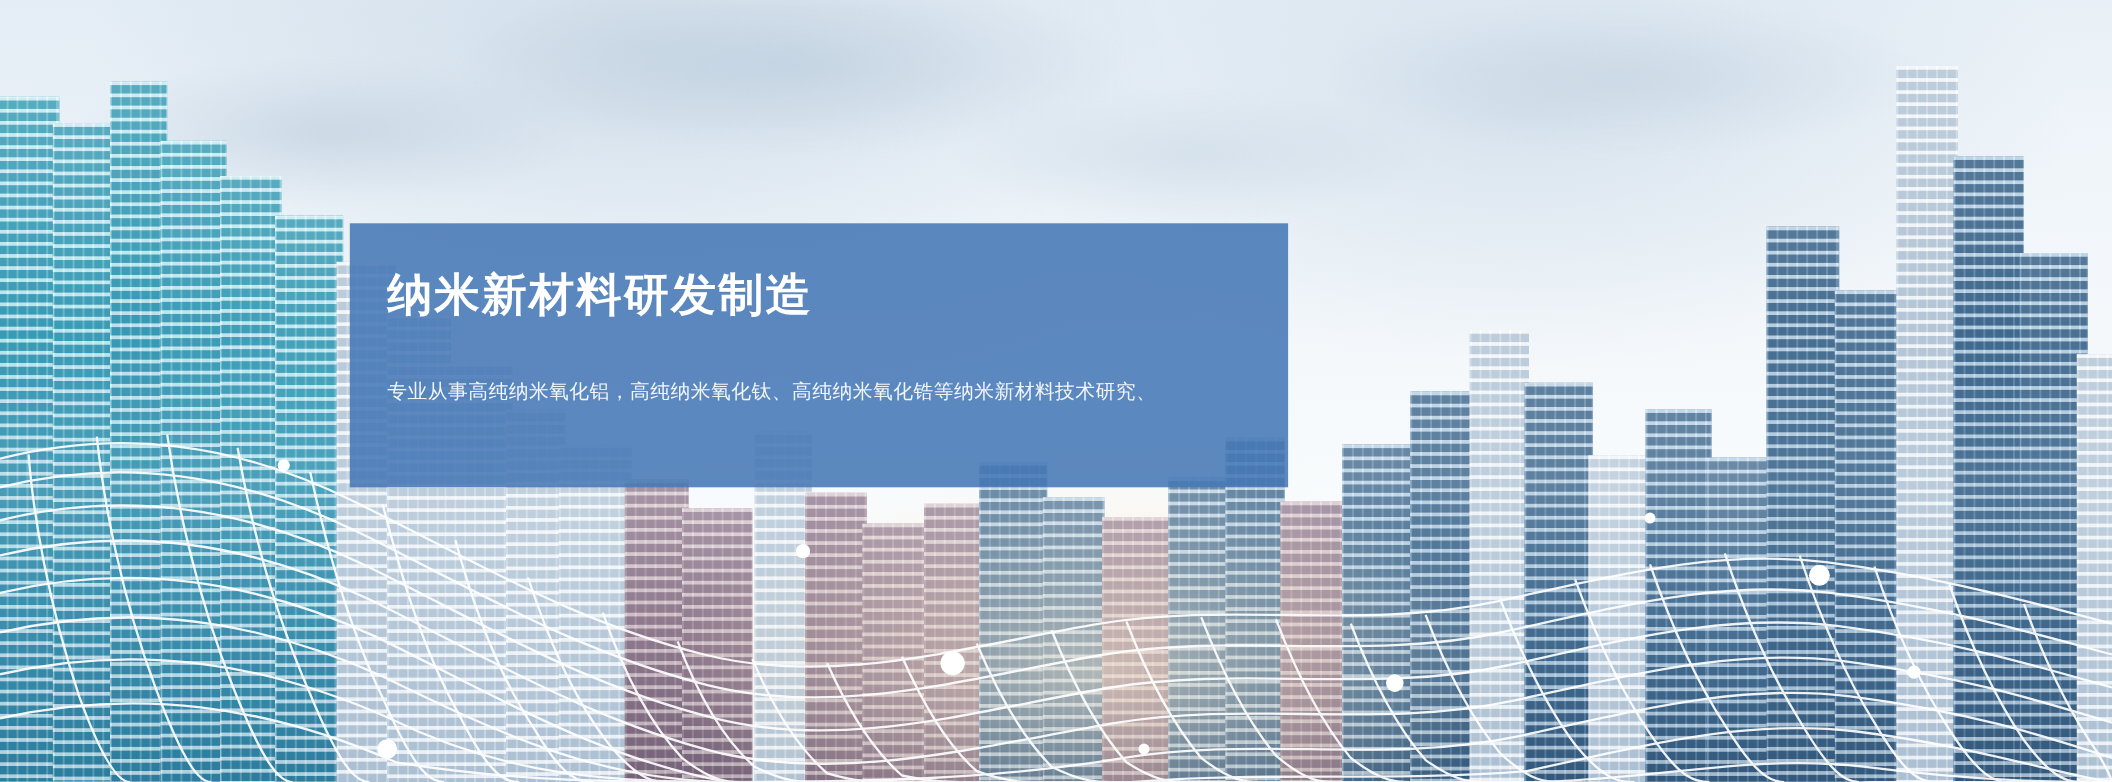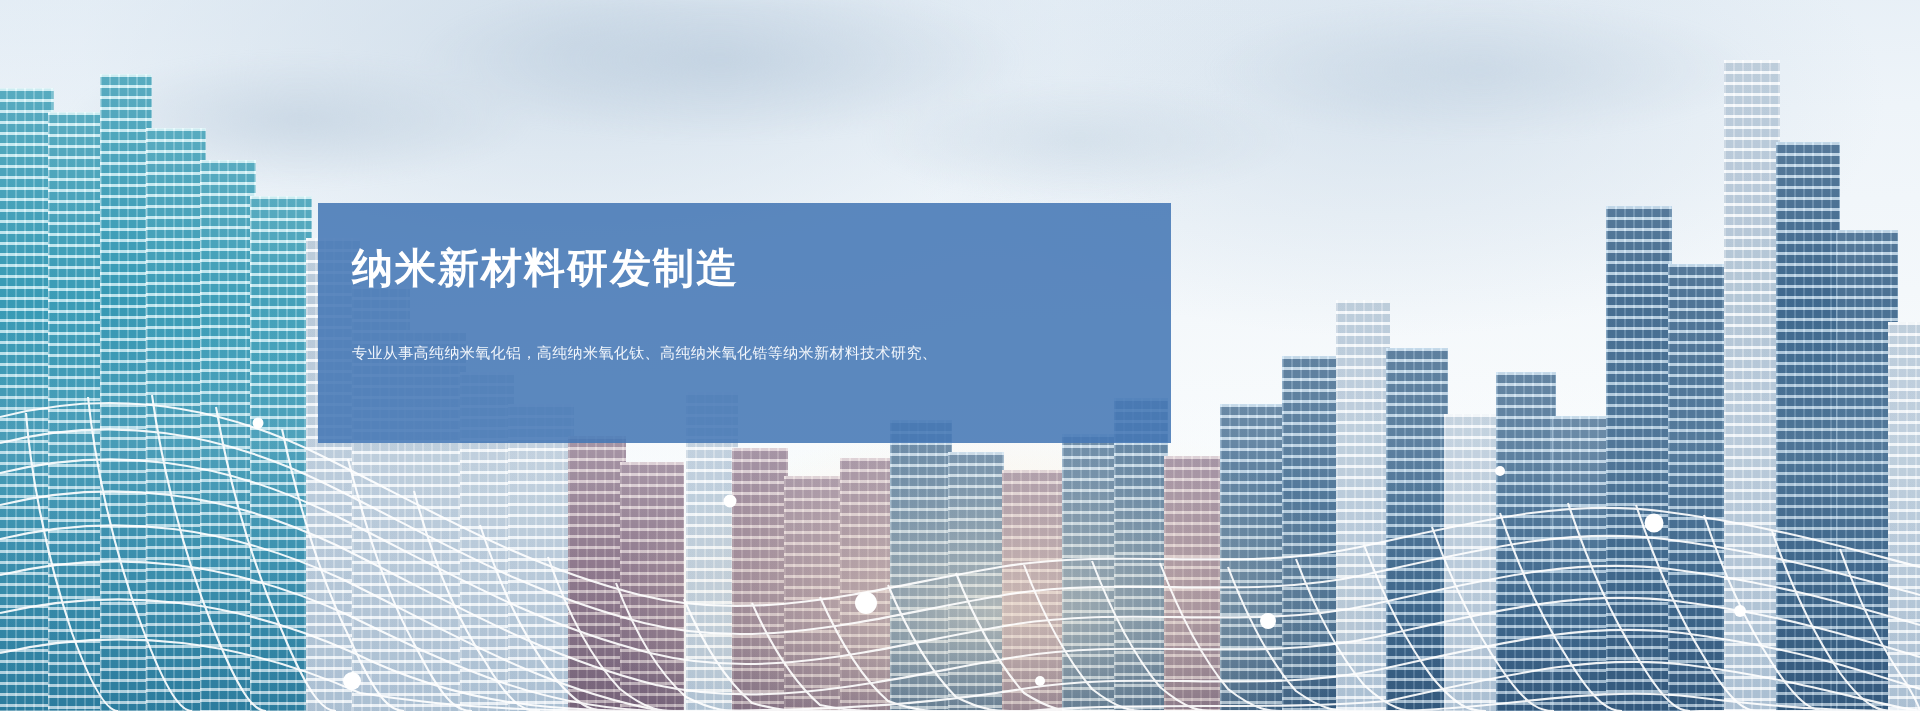--- a/index.html
+++ b/index.html
@@ -94,21 +94,21 @@
     margin:0;
     font-size:41px;
     font-weight:700;
     letter-spacing:2px;
     color:#ffffff;
     line-height:1.15;
     white-space:nowrap;
   }
   .panel-sub{
     margin:46px 0 0 0;
-    font-size:15px;
+    font-size:18px;
     font-weight:400;
     color:#f2f6fb;
     line-height:2.0;
     letter-spacing:.4px;
     max-width:782px;
   }
   .panel-sub span{display:block;}
 </style>
 </head>
 <body>

